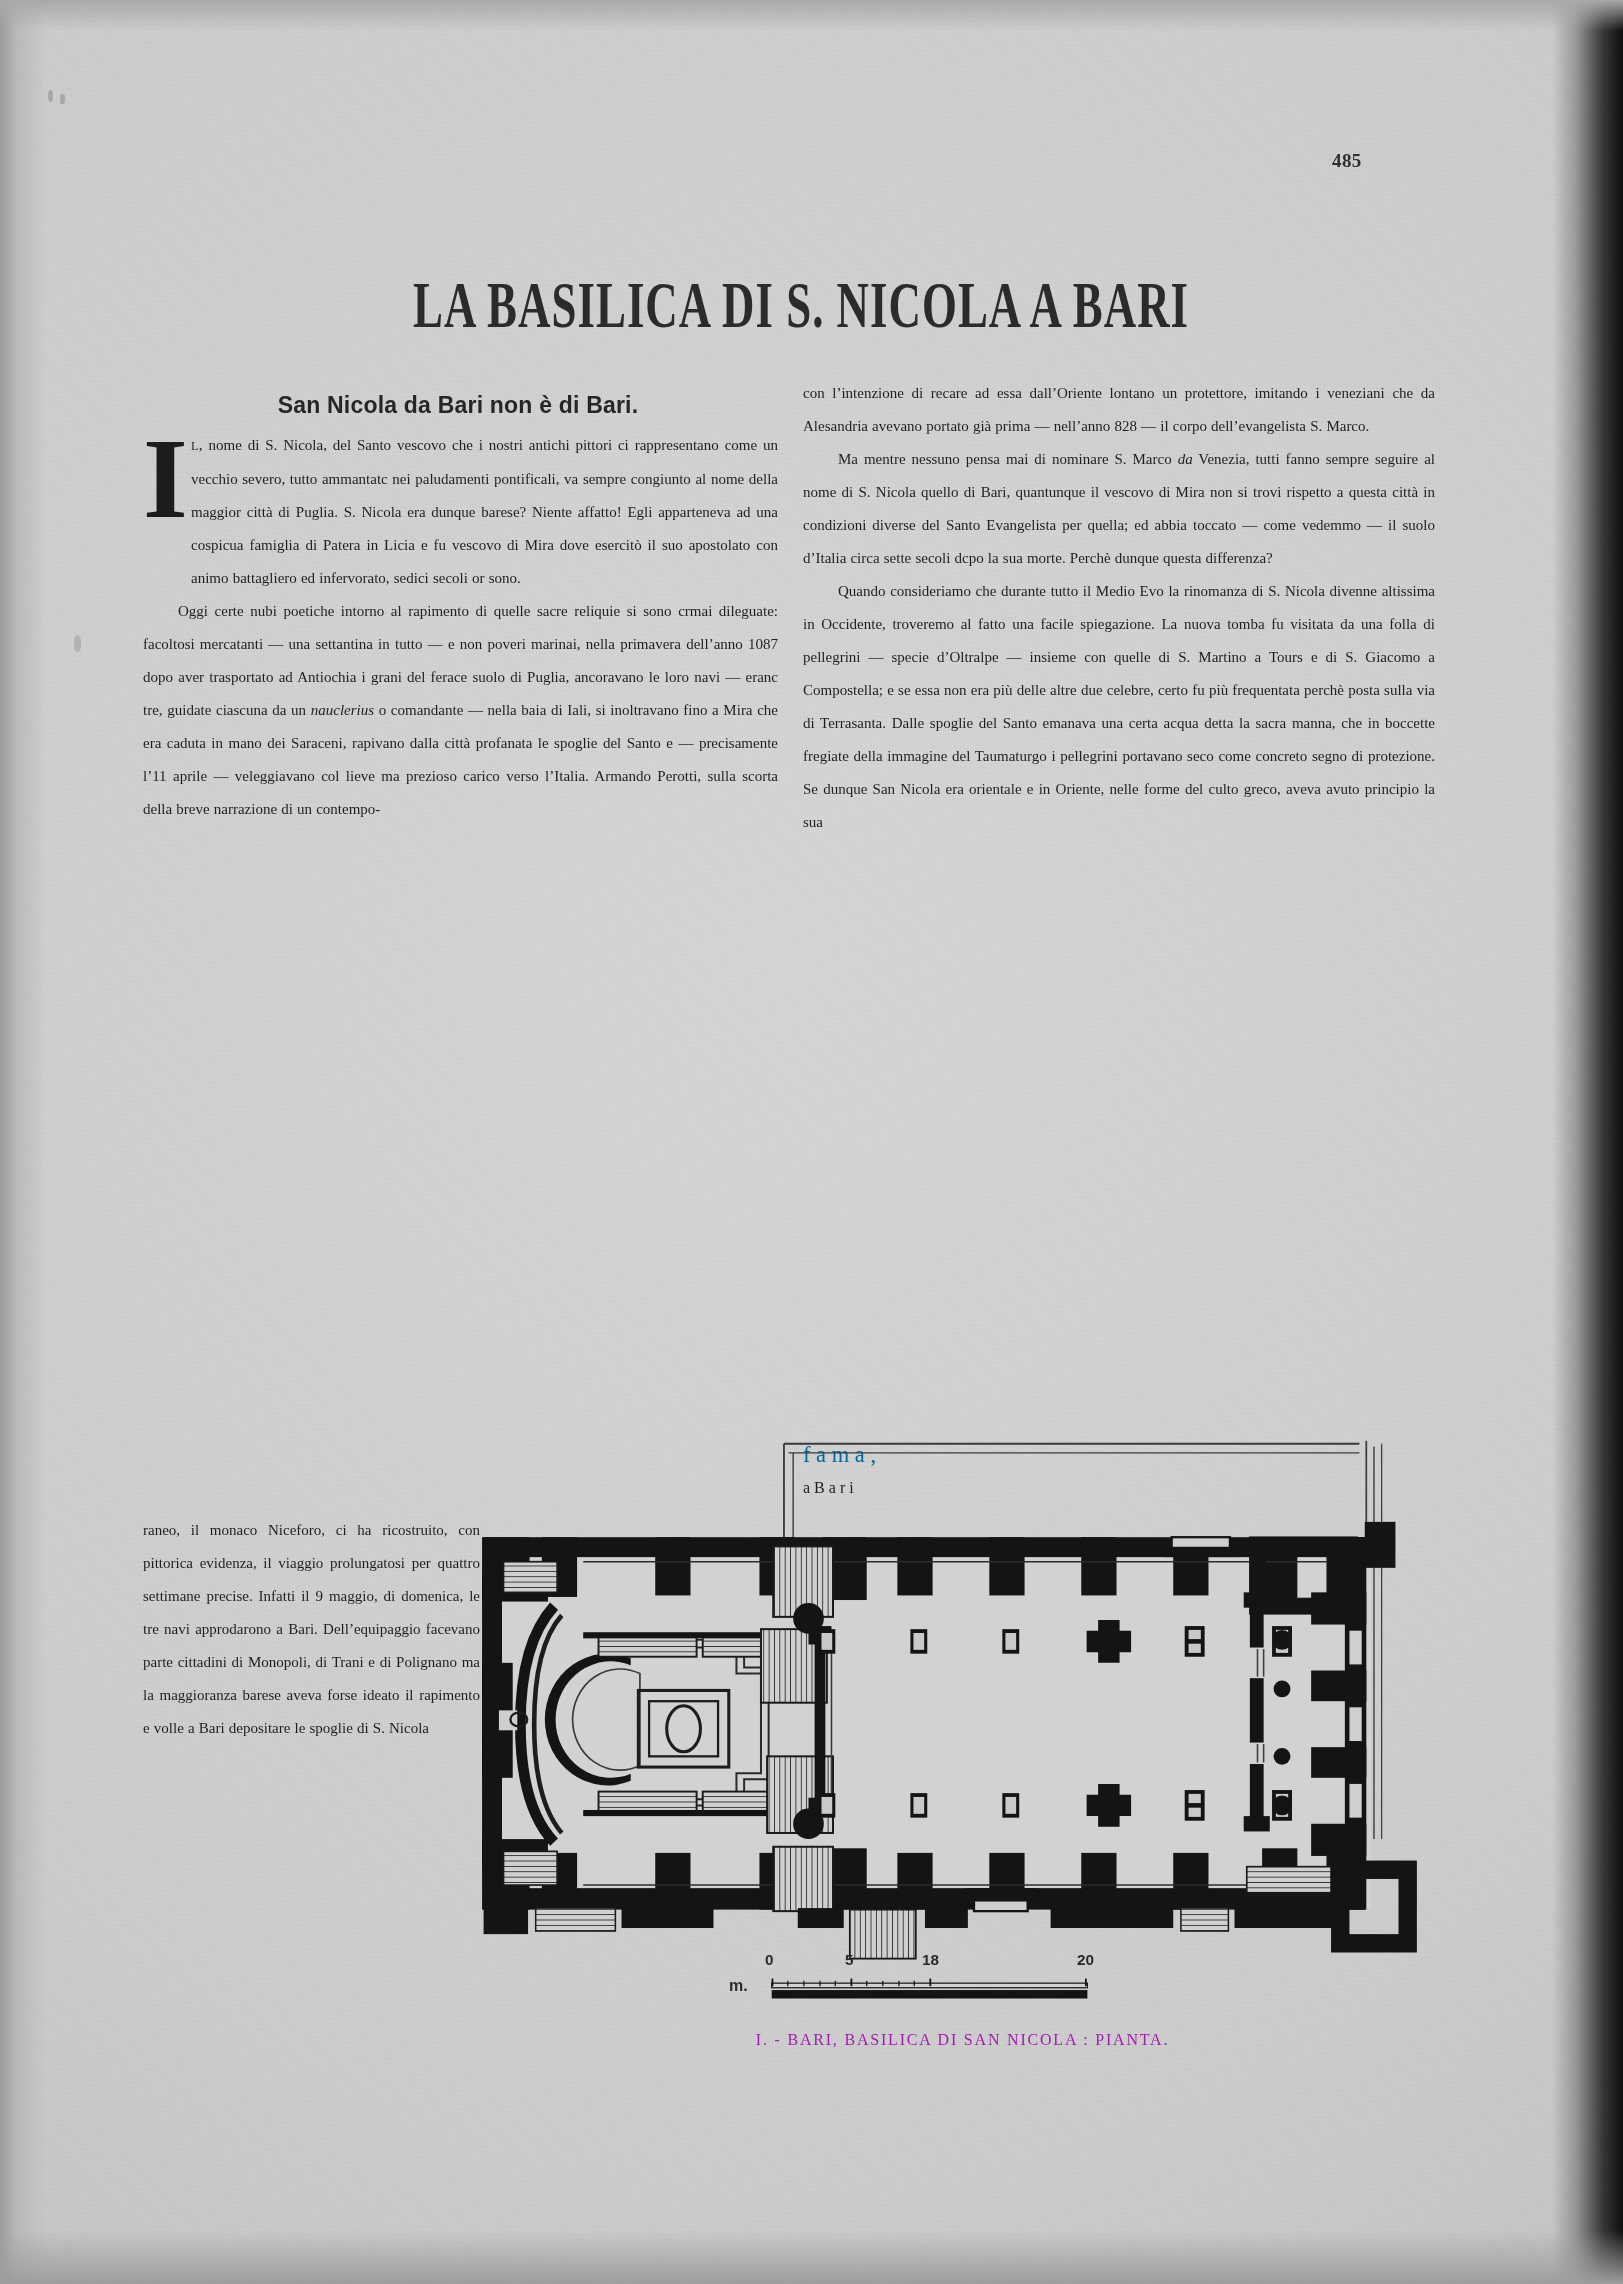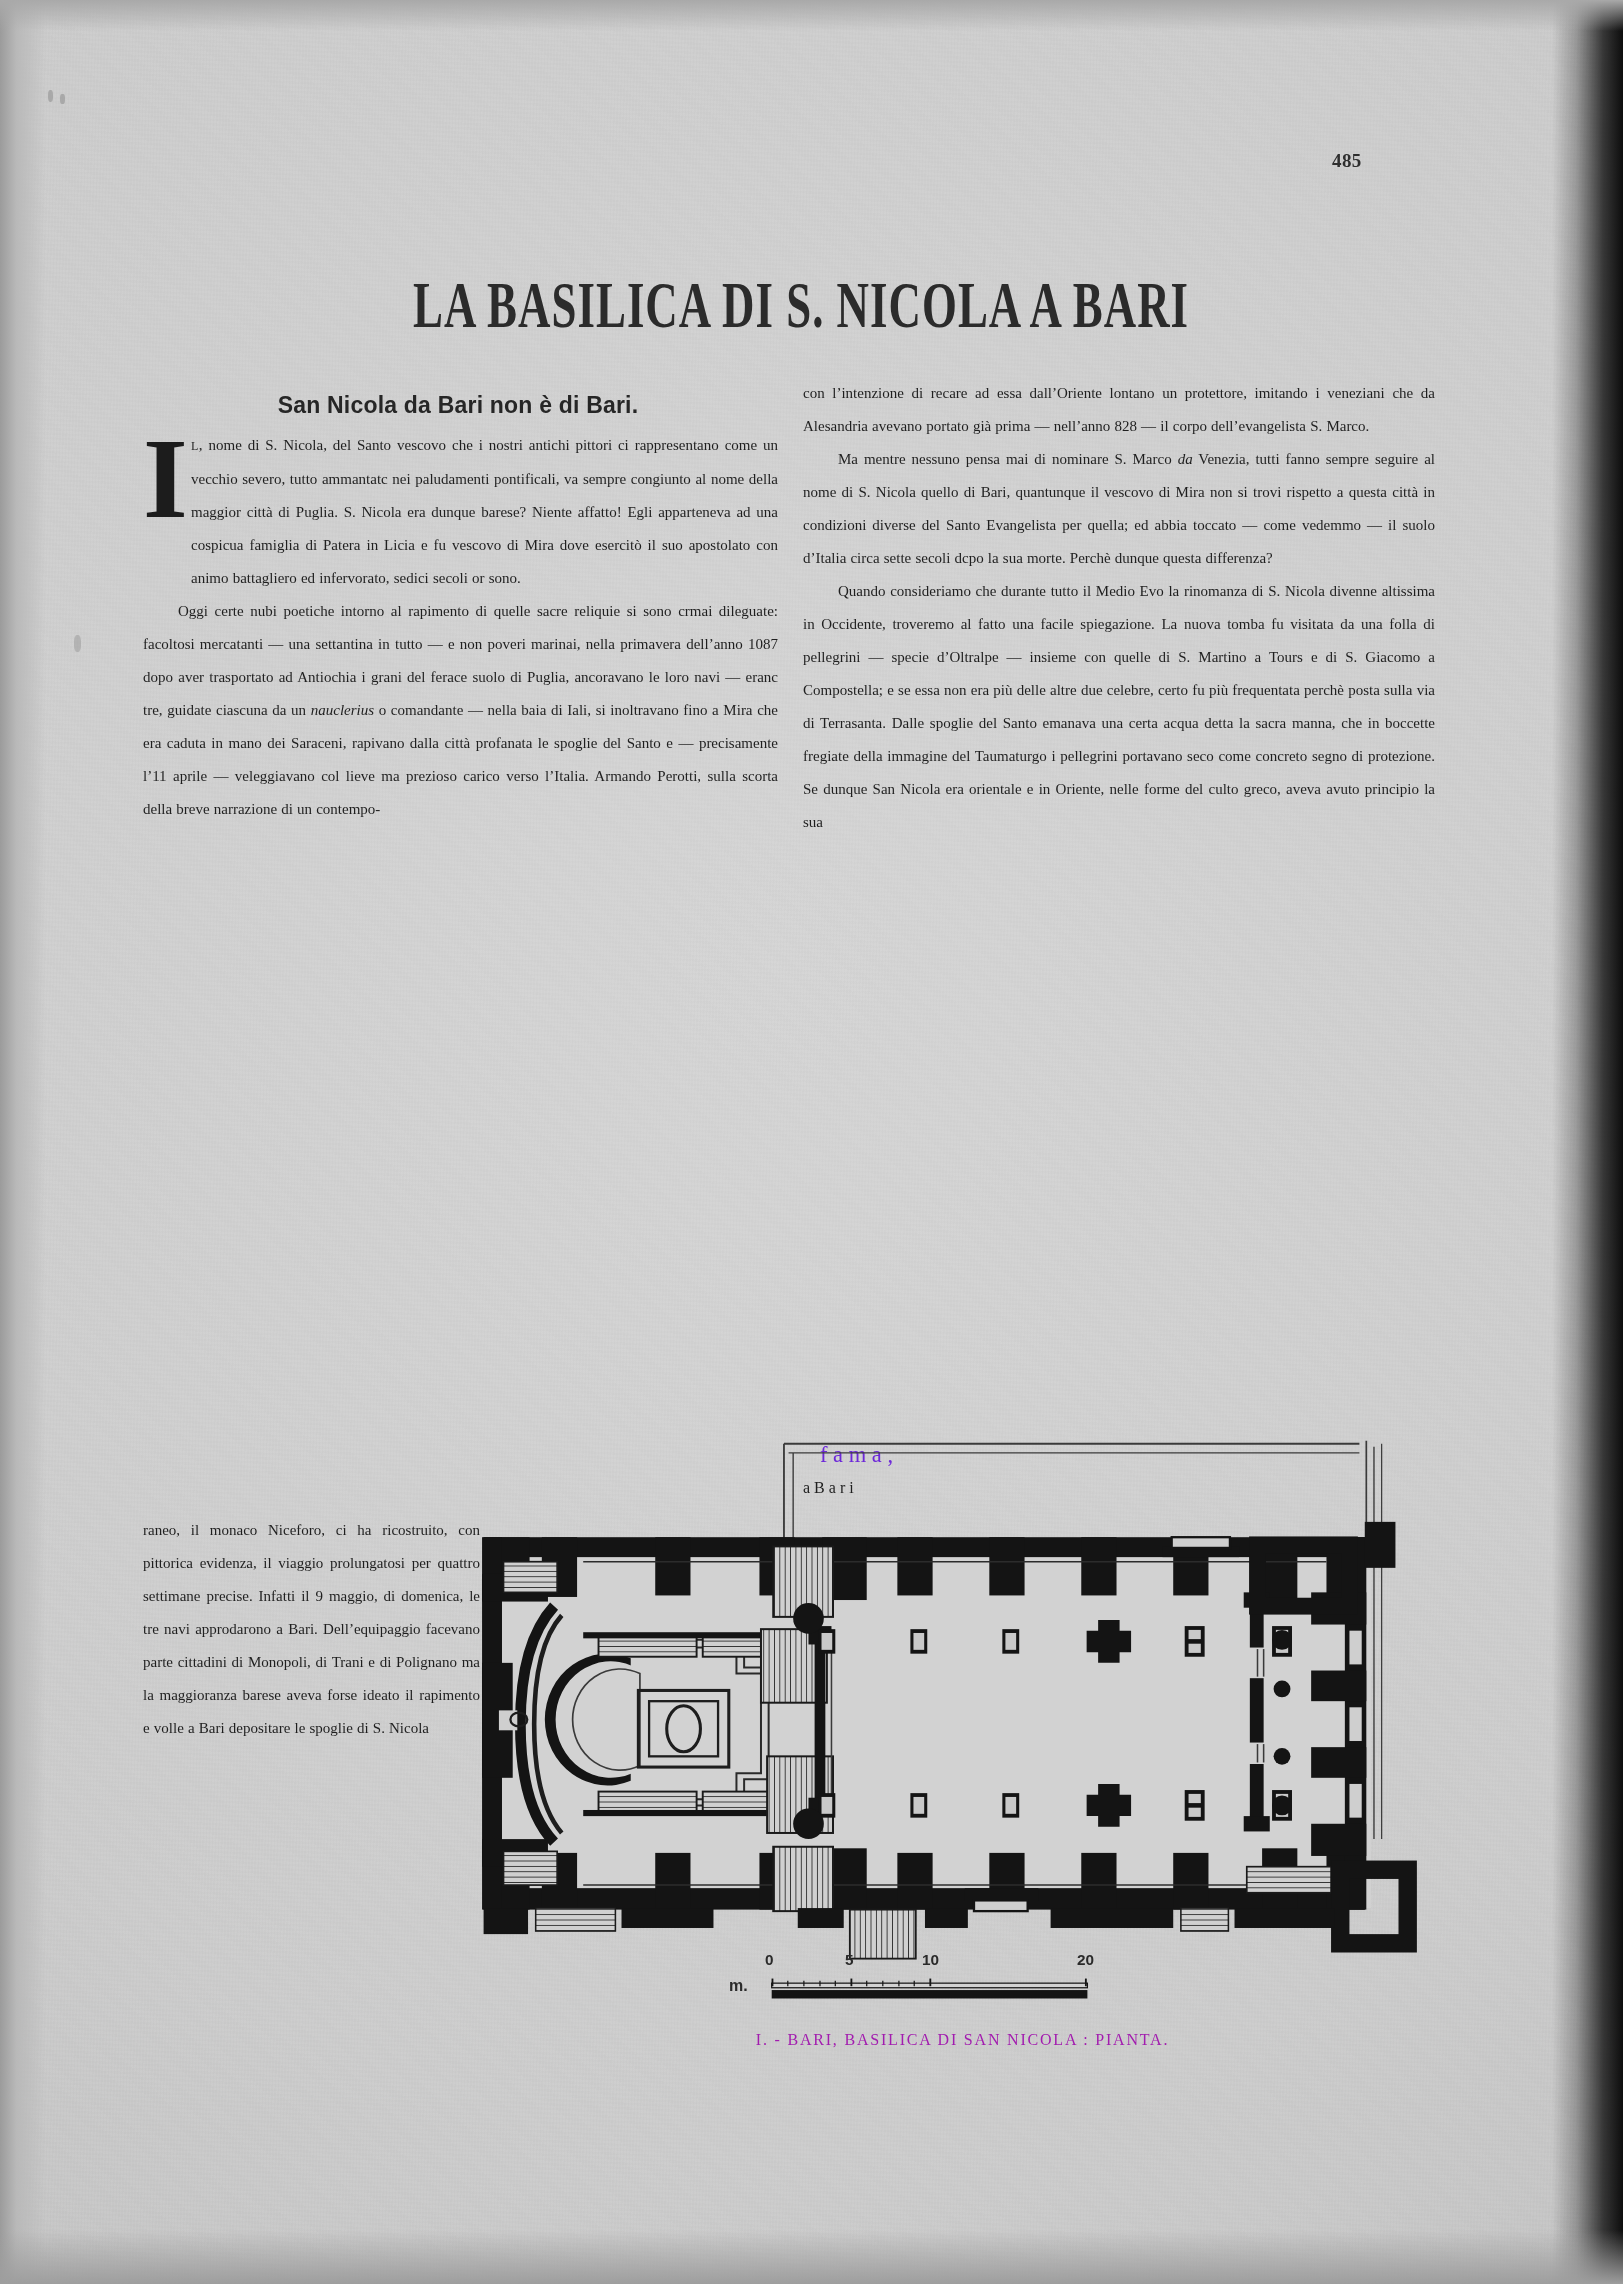--- a/index.html
+++ b/index.html
@@ -156,21 +156,21 @@
   <div class="col" id="col1-narrow">
     <p class="noindent"><span>raneo, il monaco Niceforo, ci ha ricostruito, con pittorica evidenza, il viaggio prolungatosi per quattro settimane precise. Infatti il 9 maggio, di domenica, le tre navi approdarono a Bari. Dell’equipaggio facevano parte cittadini di Monopoli, di Trani e di Polignano ma la maggioranza barese aveva forse ideato il rapimento e volle a Bari depositare le spoglie di S. Nicola</span></p>
   </div>
 
   <div class="col" id="col2">
     <p class="noindent"><span>con l’intenzione di recare ad essa dall’Oriente lontano un protettore, imitando i veneziani che da Alesandria avevano portato già prima — nell’anno 828 — il corpo dell’evangelista S. Marco.</span></p>
     <p><span>Ma mentre nessuno pensa mai di nominare S. Marco </span><span class="it">da</span><span> Venezia, tutti fanno sempre seguire al nome di S. Nicola quello di Bari, quantunque il vescovo di Mira non si trovi rispetto a questa città in condizioni diverse del Santo Evangelista per quella; ed abbia toccato — come vedemmo — il suolo d’Italia circa sette secoli dcpo la sua morte. Perchè dunque questa differenza?</span></p>
     <p><span>Quando consideriamo che durante tutto il Medio Evo la rinomanza di S. Nicola divenne altissima in Occidente, troveremo al fatto una facile spiegazione. La nuova tomba fu visitata da una folla di pellegrini — specie d’Oltralpe — insieme con quelle di S. Martino a Tours e di S. Giacomo a Compostella; e se essa non era più delle altre due celebre, certo fu più frequentata perchè posta sulla via di Terrasanta. Dalle spoglie del Santo emanava una certa acqua detta la sacra manna, che in boccette fregiate della immagine del Taumaturgo i pellegrini portavano seco come concreto segno di protezione. Se dunque San Nicola era orientale e in Oriente, nelle forme del culto greco, aveva avuto principio la sua</span></p>
   </div>
 
-  <div style="position:absolute;left:803px;top:1438px;width:146px;font-size:22.5px;line-height:33px;color:#6d28d9;margin-left:17px;">f a m a ,</div>
+  <div style="position:absolute;left:803px;top:1438px;width:146px;font-size:22.5px;line-height:33px;color:#0369a1;">f a m a ,</div>
   <div style="position:absolute;left:803px;top:1471px;width:146px;font-size:16px;line-height:33px;color:#1f1f1f;">a  B a r i</div>
 
   <div id="figure">
 
     <svg id="plan" width="989" height="613" viewBox="0 0 1290 800">
       <defs>
         <pattern id="hatch" width="7" height="7" patternUnits="userSpaceOnUse">
           <rect width="7" height="7" fill="#d0d0d0"></rect>
           <path d="M0 0 L7 0" stroke="#1a1a1a" stroke-width="2.1"></path>
         </pattern>
@@ -446,20 +446,20 @@
             <path d="M541 745 L541 752"></path>
           <path d="M562 745 L562 752"></path>
             <path d="M582 745 L582 752"></path>
         </g>
       </g>
     </svg>
 
     <div id="scalelabel">m.</div>
     <div class="scalenum" style="left:297px;">0</div>
     <div class="scalenum" style="left:377px;">5</div>
-    <div class="scalenum" style="left:454px;">10</div>
+    <div class="scalenum" style="left:454px;">18</div>
     <div class="scalenum" style="left:609px;">20</div>
 
     <div id="figcaption">I. - BARI, BASILICA DI SAN NICOLA : PIANTA.</div>
   </div>
 
 </div>
 
 
 </body></html>

